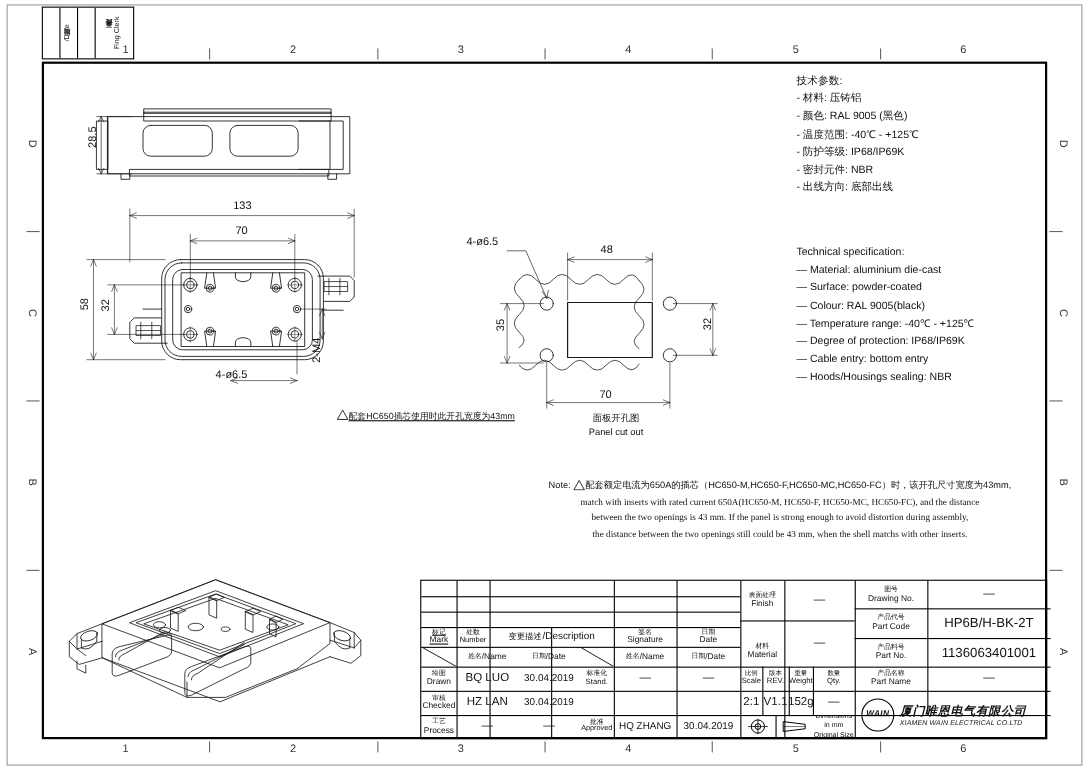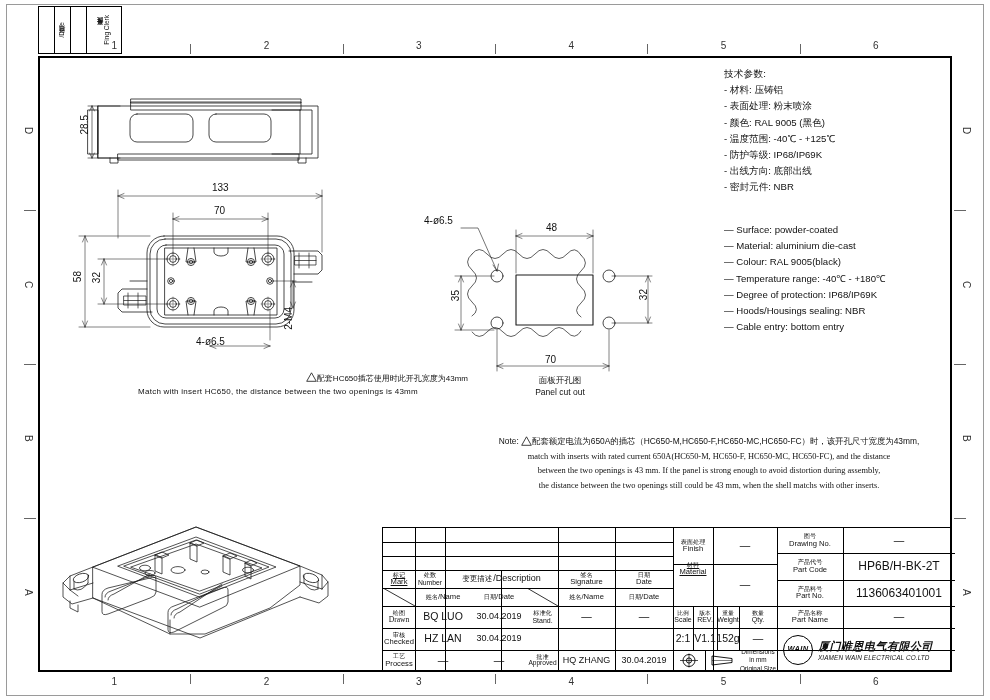--- a/index.html
+++ b/index.html
@@ -97,20 +97,21 @@
     white-space: nowrap;
   }
 
   .note-top {
     position: absolute;
     left: 88px; top: 372px;
     width: 380px;
     font-size: 8px;
     line-height: 13px;
     color: #111;
+    text-decoration: underline;
   }
   .note-top .l1 { text-align: right; }
   .note-top .l2 { text-align: center; letter-spacing: .25px; }
 
   .note-main {
     position: absolute;
     left: 444px; top: 434px;
     width: 530px;
     font-size: 8.4px;
     line-height: 14.6px;
@@ -499,47 +500,46 @@
   <div class="dim" style="left:424px; top:215px;">4-ø6.5</div>
 
   <div class="cutout-cap">
     <div>面板开孔图</div>
     <div>Panel cut out</div>
   </div>
 
   <div class="spec-block">
     <div class="hdr">技术参数:</div>
     <div>- 材料: 压铸铝</div>
-    <div>- 表面处理: 粉末喷涂</div>
     <div>- 颜色: RAL 9005 (黑色)</div>
     <div>- 温度范围: -40℃ - +125℃</div>
     <div>- 防护等级: IP68/IP69K</div>
+    <div>- 密封元件: NBR</div>
     <div>- 出线方向: 底部出线</div>
-    <div>- 密封元件: NBR</div>
   </div>
 
   <div class="spec-block-en">
+    <div class="hdr">Technical specification:</div>
+    <div>—  Material:  aluminium  die-cast</div>
     <div>—  Surface:  powder-coated</div>
-    <div>—  Material:  aluminium  die-cast</div>
     <div>—  Colour: RAL 9005(black)</div>
-    <div>—  Temperature range: -40℃ - +180℃</div>
+    <div>—  Temperature range: -40℃ - +125℃</div>
     <div>—  Degree of protection: IP68/IP69K</div>
+    <div>—  Cable entry: bottom entry</div>
     <div>—  Hoods/Housings sealing: NBR</div>
-    <div>—  Cable entry: bottom entry</div>
   </div>
 
   <div class="note-top">
     <div class="l1">
       <span class="warn-tri">
         <svg class="icon" width="11" height="10" viewBox="0 0 11 10">
             <path d="M5.5 0.8 L10.3 9.3 L0.7 9.3 Z" fill="none" stroke="#111" stroke-width="0.8"></path>
           </svg>
       </span><span>配套HC650插芯使用时此开孔宽度为43mm</span>
     </div>
-    <div class="l2">Match with insert HC650, the distance between the two openings is 43mm</div>
   </div>
 
   <div class="note-main">
     <div>
       <span>Note:</span>
       <span class="warn-tri">
         <svg class="icon" width="11" height="10" viewBox="0 0 11 10" style="display:inline-block;vertical-align:-1px;">
             <path d="M5.5 0.8 L10.3 9.3 L0.7 9.3 Z" fill="none" stroke="#111" stroke-width="0.8"></path>
           </svg>
       </span><span>配套额定电流为650A的插芯（HC650-M,HC650-F,HC650-MC,HC650-FC）时，该开孔尺寸宽度为43mm,</span>
@@ -622,21 +622,21 @@
     </div>
     <div class="tb-cell" style="left:175px; top:60px; width:57px; height:18px; flex-direction:row;">
       <span class="cn">姓名</span>
       <span class="en">/Name</span>
     </div>
     <div class="tb-cell" style="left:232px; top:60px; width:58px; height:18px; flex-direction:row;">
       <span class="cn">日期</span>
       <span class="en">/Date</span>
     </div>
 
-    <div class="tb-cell" style="left:0; top:78px; width:32px; height:22px;font-family:Liberation Serif, serif;">
+    <div class="tb-cell" style="left:0; top:78px; width:32px; height:22px;">
       <span class="cn">绘图</span>
       <span class="en">Drawn</span>
     </div>
     <div class="tb-cell" style="left:32px; top:78px; width:56px; height:22px;">
       <span class="val">BQ  LUO</span>
     </div>
     <div class="tb-cell" style="left:88px; top:78px; width:56px; height:22px;">
       <span class="val-sm">30.04.2019</span>
     </div>
     <div class="tb-cell" style="left:144px; top:78px; width:31px; height:22px;">
@@ -682,21 +682,21 @@
       <span class="val-sm">30.04.2019</span>
     </div>
 
     <div class="tb-cell" style="left:290px; top:0; width:40px; height:36px;">
       <span class="cn">表面处理</span>
       <span class="en">Finish</span>
     </div>
     <div class="tb-cell" style="left:330px; top:0; width:64px; height:36px;">
       <span class="val">—</span>
     </div>
-    <div class="tb-cell" style="left:290px; top:20px; width:40px; height:42px;text-decoration:underline;">
+    <div class="tb-cell" style="left:290px; top:43px; width:40px; height:42px;">
       <span class="cn">材料</span>
       <span class="en">Material</span>
     </div>
     <div class="tb-cell" style="left:330px; top:36px; width:64px; height:42px;">
       <span class="val">—</span>
     </div>
 
     <div class="tb-cell" style="left:290px; top:78px; width:20px; height:22px;">
       <span class="cn" style="font-size:5.8px;">比例</span>
       <span class="en" style="font-size:7px;">Scale</span>

